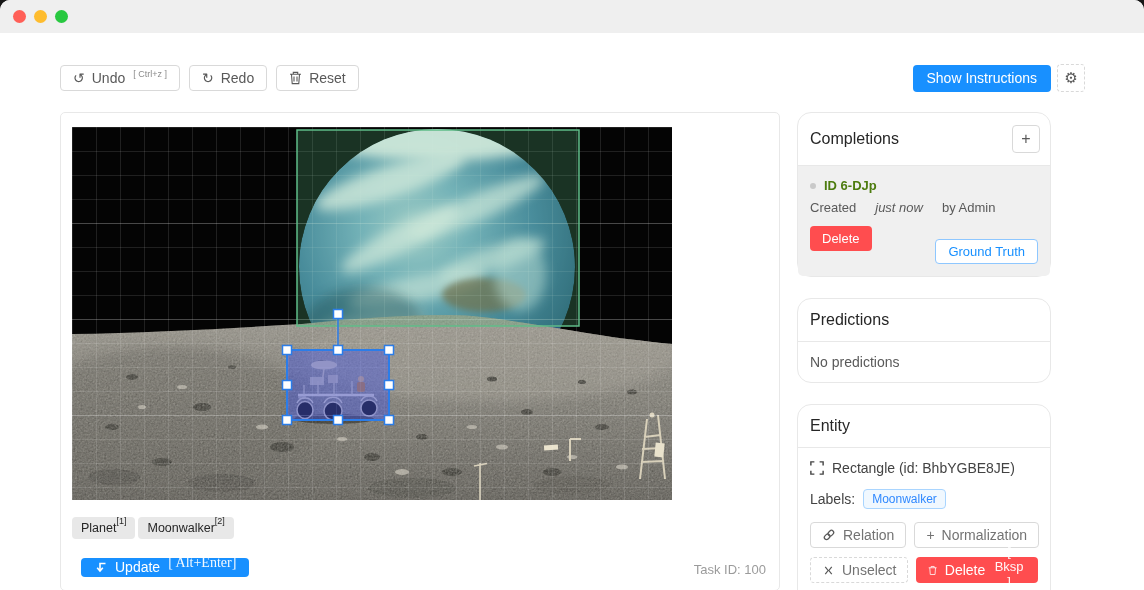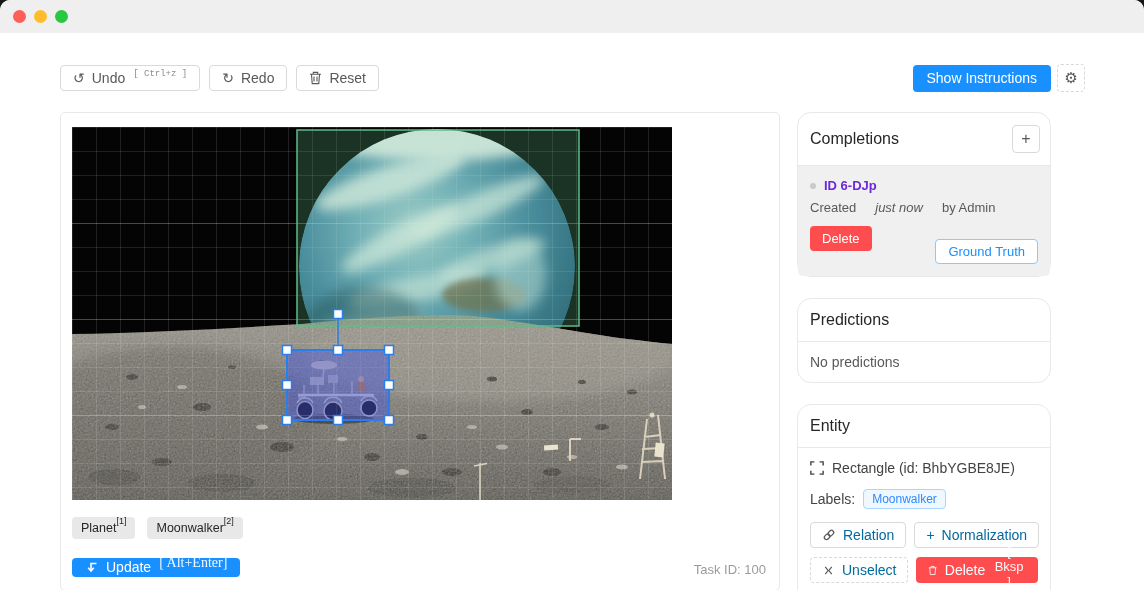--- a/index.html
+++ b/index.html
@@ -13,80 +13,80 @@
   .tl-close { background:#ff5f57; }
   .tl-min { background:#febc2e; }
   .tl-max { background:#28c840; }
 
   
   .toolbar { margin-top:31px; padding:0 59px 0 60px; display:flex; align-items:center; }
   .btn { display:inline-flex; align-items:center; gap:7px; height:26px; padding:0 12px;
          background:#fff; border:1px solid #d9d9d9; border-radius:4px; font-size:14px;
          color:#595959; cursor:pointer; font-family:inherit; line-height:1; }
   .btn + .btn { margin-left:9px; }
-  .btn sup { font-size:9px; color:#8c8c8c; margin-left:1px; position:relative; top:-4px;font-family:Liberation Mono, monospace; }
+  .btn sup { font-size:9px; color:#8c8c8c; margin-left:1px; position:relative; top:-4px; }
   .icon-glyph { font-size:14px; color:#595959; line-height:1; }
   .toolbar-spacer { flex:1; }
   .btn-primary { display:inline-flex; align-items:center; gap:7px; height:27px; padding:0 14px;
                  background:#1890ff; color:#fff; border:none; border-radius:4px; font-size:14px;
                  cursor:pointer; font-family:inherit; }
   .btn-gear { width:28px; height:28px; margin-left:6px; display:inline-flex; align-items:center; justify-content:center;
               background:#fff; border:1px dashed #d9d9d9; border-radius:4px; cursor:pointer; color:#595959; font-size:15px; }
 
   
   .content { display:flex; margin-top:20px; padding-left:60px; gap:17px; align-items:flex-start; }
   .main-card { width:720px; border:1px solid #e8e8e8; border-radius:5px; padding:14px 11px 13px; background:#fff; }
   .canvas-wrap { width:600px; }
   .canvas-wrap svg { display:block; }
 
   
-  .tags-row { margin-top:17px; display:flex; gap:12px; }
+  .tags-row { margin-top:17px; display:flex; gap:3px; }
   .tag { background:#e8e8e8; border-radius:4px; padding:3px 9px; font-size:12.5px; color:#262626; line-height:1.1; }
   .tag sup { font-size:9px; position:relative; top:-3px; color:#262626; }
 
   
   .update-row { margin-top:19px; display:flex; justify-content:space-between; align-items:flex-end; }
   .btn-update { display:inline-flex; align-items:center; gap:8px; height:19px; padding:0 13px;
                 background:#1890ff; color:#fff; border:none; border-radius:4px; font-size:14px;
-                cursor:pointer; font-family:inherit; }
+                cursor:pointer; font-family:inherit;margin-left:9px; }
   .btn-update sup { font-size:14px; color:rgba(255,255,255,.95); position:relative; top:-4px;font-family:Liberation Serif, serif; }
   .task-id { font-size:13px; color:#9b9b9b; padding-right:2px;margin-left:22px; }
 
   
   .sidebar { width:254px; display:flex; flex-direction:column; gap:21px; }
   .panel { background:#fff; border:1px solid #e8e8e8; border-radius:14px; }
   .panel-header { display:flex; align-items:center; justify-content:space-between;
                   padding:12px 10px 12px 12px; border-bottom:1px solid #e8e8e8; }
   .panel-title { font-size:16px; color:#262626; }
   .btn-plus { width:28px; height:28px; background:#fff; border:1px solid #d9d9d9; border-radius:4px;
               font-size:16px; color:#595959; cursor:pointer; line-height:1; }
   .completion-item { background:#f0f0f0; padding:12px; border-radius:0 0 5px 5px; }
   .completion-id-row { display:flex; align-items:center; gap:8px; }
   .dot { width:6px; height:6px; border-radius:50%; background:#c9c9c9; }
-  .completion-id { font-size:13px; font-weight:700; color:#6d28d9; cursor:pointer; }
+  .completion-id { font-size:13px; font-weight:700; color:#4d7c0f; cursor:pointer; }
   .completion-meta { margin-top:7px; font-size:13px; color:#595959; display:flex; gap:19px; }
   .completion-meta .when { font-style:italic; }
   .completion-actions { margin-top:11px; display:flex; justify-content:space-between; }
   .btn-danger { display:inline-flex; align-items:center; gap:6px; height:25px; padding:0 12px;
                 background:#ff4d4f; color:#fff; border:none; border-radius:4px; font-size:13px;
                 cursor:pointer; font-family:inherit; }
   .btn-gt { height:25px; padding:0 12px; background:#fff; border:1px solid #8ec7ff; border-radius:4px;
             color:#1890ff; font-size:13px; cursor:pointer; font-family:inherit;margin-top:13px; }
   .panel-body { padding:12px; font-size:14px; color:#595959; }
 
   
   .entity-type { display:flex; align-items:center; gap:8px; font-size:14px; color:#434343; }
   .labels-row { margin-top:13px; display:flex; align-items:center; gap:8px; font-size:14px; color:#434343; }
   .label-badge { background:#f0f8ff; border:1px solid #a9d5ff; color:#2f88ff; border-radius:4px;
                  font-size:12px; padding:2px 8px; line-height:1.2; }
   .entity-btn-row { margin-top:13px; display:flex; gap:8px; }
   .entity-btn-row2 { margin-top:9px; display:flex; gap:8px; }
   .btn-sm { display:inline-flex; align-items:center; gap:7px; height:26px; padding:0 11px;
             background:#fff; border:1px solid #d9d9d9; border-radius:4px; font-size:14px;
-            color:#0369a1; cursor:pointer; font-family:inherit; }
+            color:#737373; cursor:pointer; font-family:inherit; }
   .btn-dashed { border-style:dashed; }
   .btn-danger-lg { display:inline-flex; align-items:center; gap:7px; height:26px; padding:0 12px;
                    background:#ff4d4f; color:#fff; border:none; border-radius:4px; font-size:14px;
                    cursor:pointer; font-family:inherit; }
   .btn-danger-lg sup { font-size:13px; color:rgba(255,255,255,.95); position:relative; top:-4px; }
   .entities-count { margin-top:13px; font-size:14px; color:#434343; }
   svg.mini { display:block; }
 </style>
 </head>
 <body>

